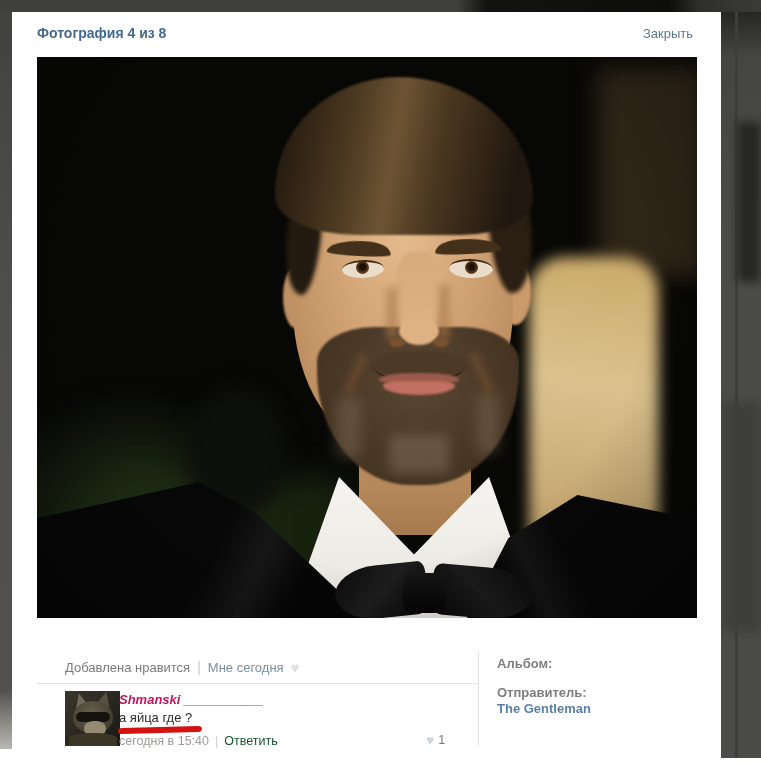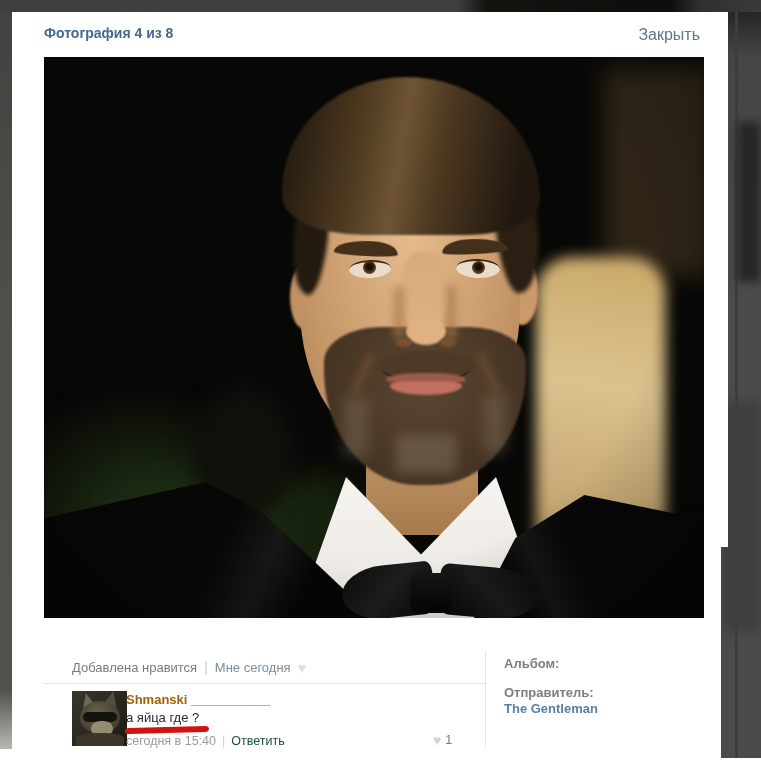--- a/index.html
+++ b/index.html
@@ -6,37 +6,37 @@
     font-family:"Liberation Sans",sans-serif;background:#fff;position:relative;}
   
   .ov-top{position:absolute;left:0;top:0;width:761px;height:12px;
     background:linear-gradient(90deg,#3f3f3d 0%,#3f3f3d 60%,#12120f 64%,#0d0d0b 88%,#2f2f2d 92%,#3a3a38 100%);}
   .ov-left{position:absolute;left:0;top:12px;width:12px;height:737px;
     background:linear-gradient(180deg,#424240,#4e4e4a 40%,#53514d 92%,#b9b7b2 100%);}
   .ov-right{position:absolute;left:721px;top:12px;width:40px;height:746px;overflow:hidden;
     background:linear-gradient(180deg,#262624 0%,#454543 6%,#4b4b49 30%,#4b4b49 100%);}
   .ov-right i{position:absolute;display:block;}
   
-  .popup{position:absolute;left:12px;top:12px;width:709px;height:535px;background:#fff;margin-left:7px;}
+  .popup{position:absolute;left:12px;top:12px;width:709px;height:535px;background:#fff;}
   .pv-title{position:absolute;left:25px;top:13px;font-size:14px;font-weight:bold;color:#45688E;}
-  .pv-close{position:absolute;right:28px;top:14px;font-size:16px;color:#607789;cursor:pointer;text-decoration:none;}
+  .pv-close{position:absolute;right:28px;top:14px;font-size:13px;color:#607789;cursor:pointer;text-decoration:none;}
   .pv-photo{position:absolute;left:25px;top:45px;width:660px;height:561px;background:#070705;overflow:hidden;cursor:pointer;}
   .pv-photo i{position:absolute;display:block;}
   .pv-infobar{position:absolute;left:53px;top:646px;font-size:13px;color:#7b7b7b;white-space:nowrap;}
   .pv-infobar .sep{color:#c9ccd0;margin:0 7px;font-size:14px;}
   .pv-infobar a{color:#7d8e9e;text-decoration:none;cursor:pointer;}
   .heart{color:#dee2e5;font-size:15px;}
   .pv-infobar .heart{margin-left:7px;position:relative;top:1px;cursor:pointer;}
   .pv-hr{position:absolute;left:25px;top:671px;width:441px;height:1px;background:#e2e3e7;}
   .pv-vline{position:absolute;left:466px;top:640px;width:1px;height:94px;background:#e2e3e7;}
   
   .avatar{position:absolute;left:53px;top:679px;width:55px;height:55px;overflow:hidden;cursor:pointer;
     background:linear-gradient(135deg,#3a372c,#191812);}
   .avatar i{position:absolute;display:block;}
-  .cname{position:absolute;left:107px;top:680px;font-size:13px;font-weight:bold;color:#a16207;text-decoration:none;cursor:pointer;}
+  .cname{position:absolute;left:107px;top:680px;font-size:13px;font-weight:bold;color:#be185d;text-decoration:none;cursor:pointer;font-style:italic;}
   .ctext{position:absolute;left:107px;top:698px;font-size:13px;color:#2b2b2b;}
   .red-underline{position:absolute;left:106px;top:715px;width:84px;height:6px;background:#d11411;
     border-radius:4px/3px;transform:rotate(-1.6deg);}
   .cmeta{position:absolute;left:107px;top:722px;font-size:12.5px;color:#9f9b99;white-space:nowrap;}
   .cmeta a{text-decoration:none;cursor:pointer;}
   .cmeta .ctime{color:#9f9b99;}
   .cmeta .csep{color:#cfcfcf;margin:0 6px;}
   .cmeta .creply{color:#14532d;}
   .clikes{position:absolute;left:414px;top:719px;font-size:12.5px;color:#777;cursor:pointer;white-space:nowrap;}
   .clikes .heart{color:#ccd5dc;font-size:14px;margin-right:4px;position:relative;top:1px;}

